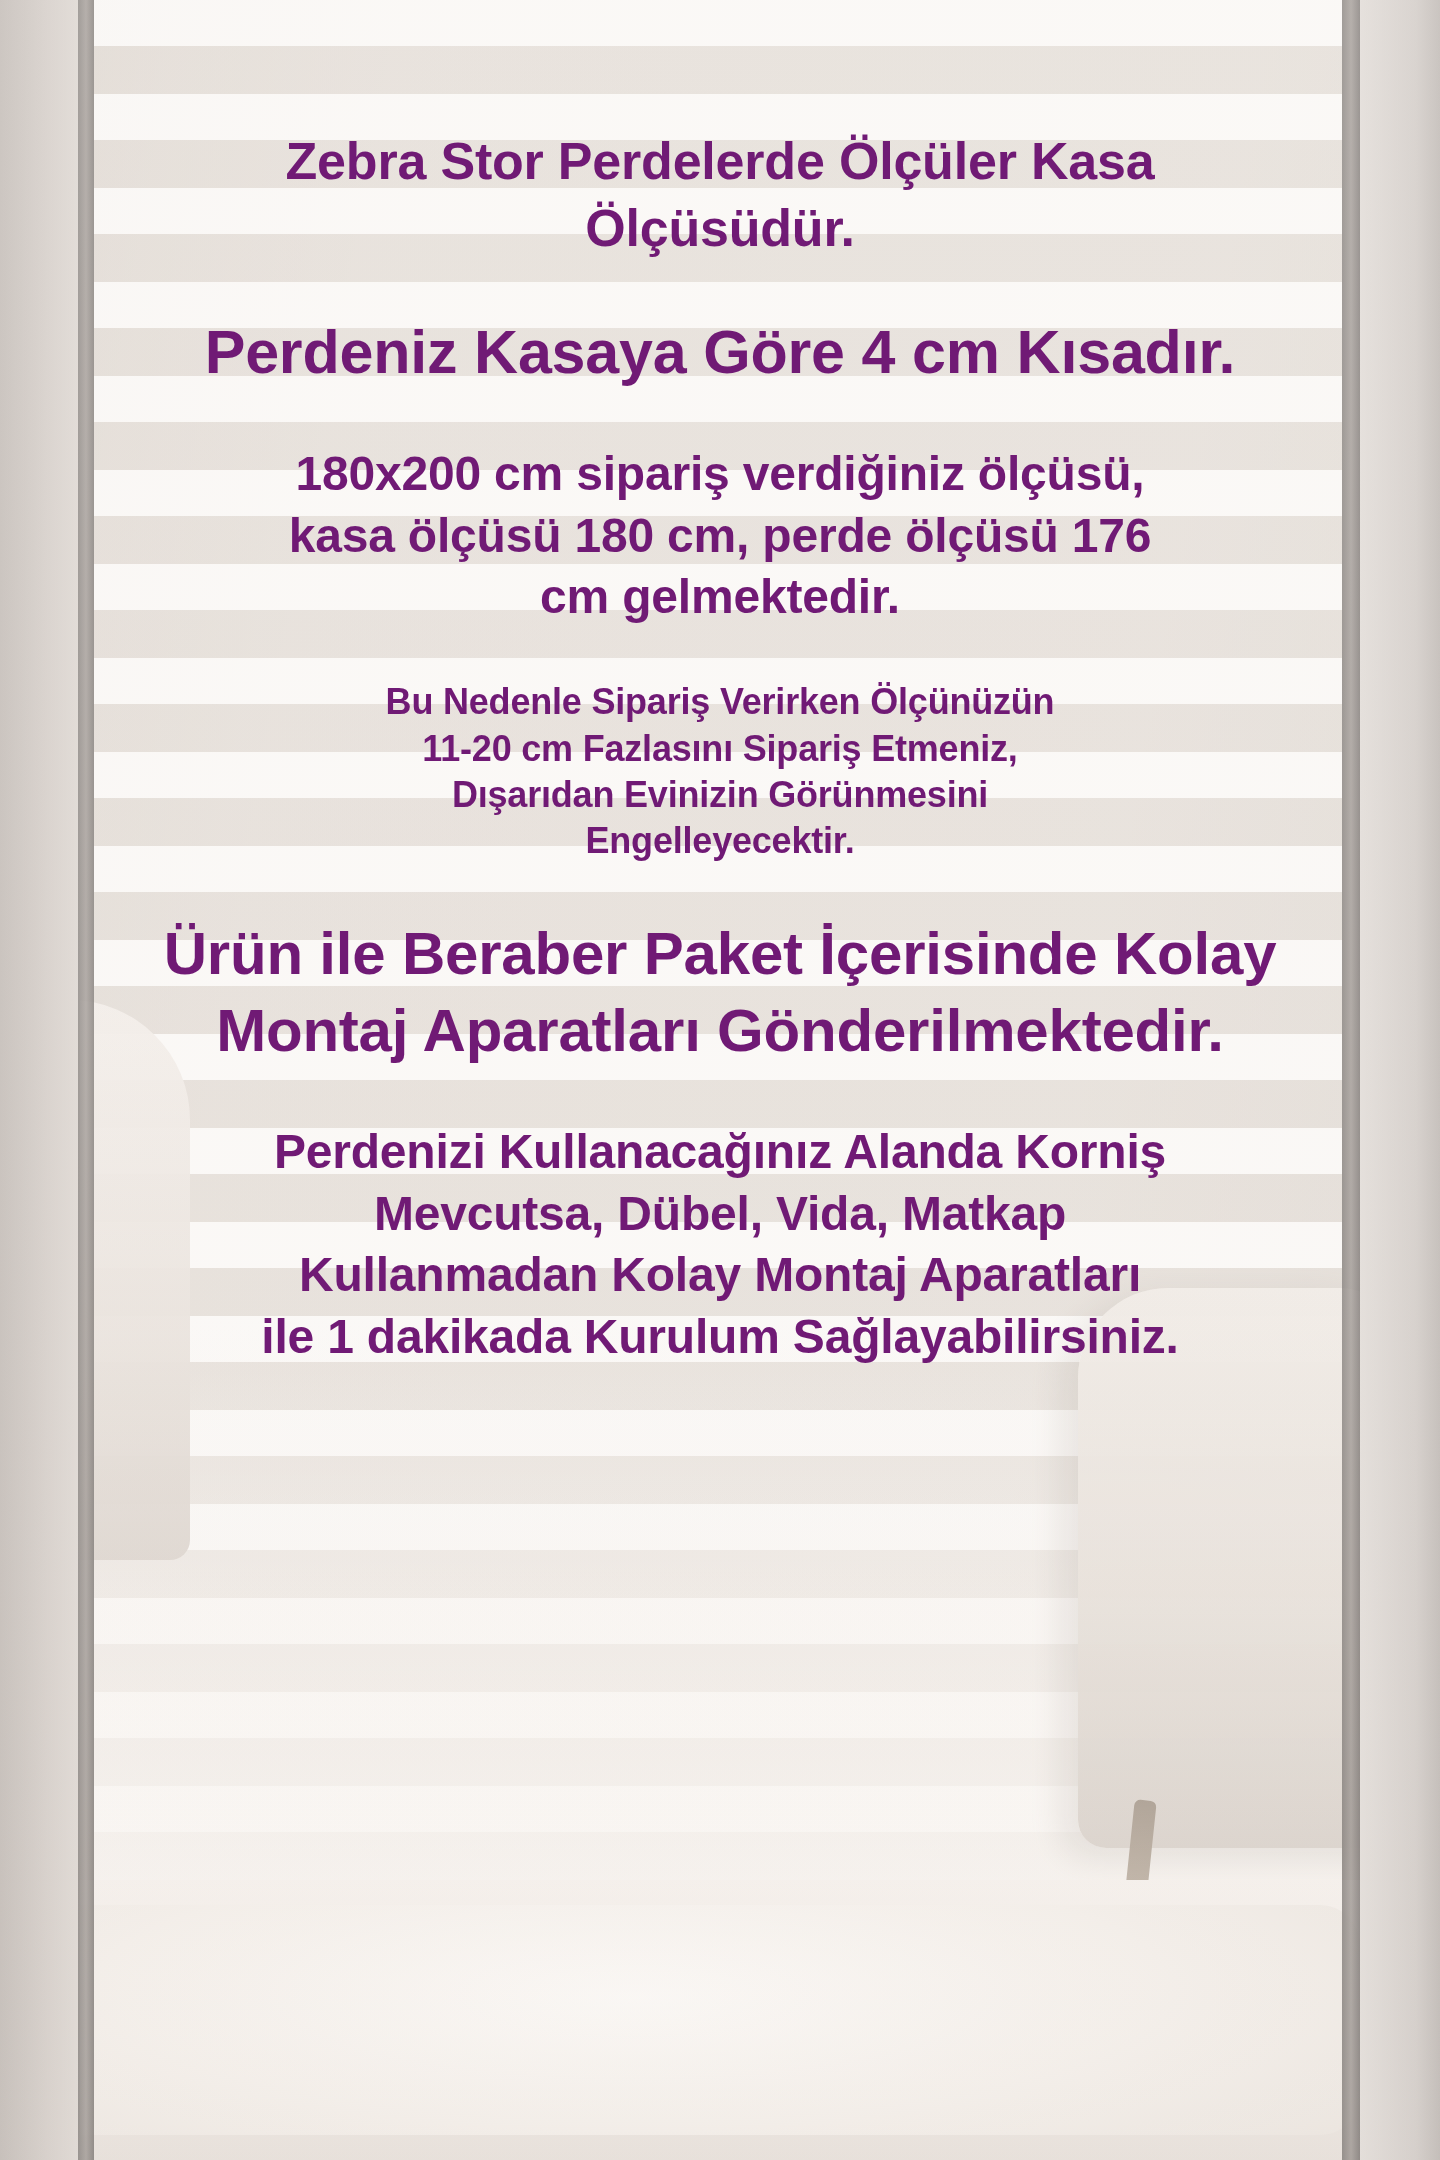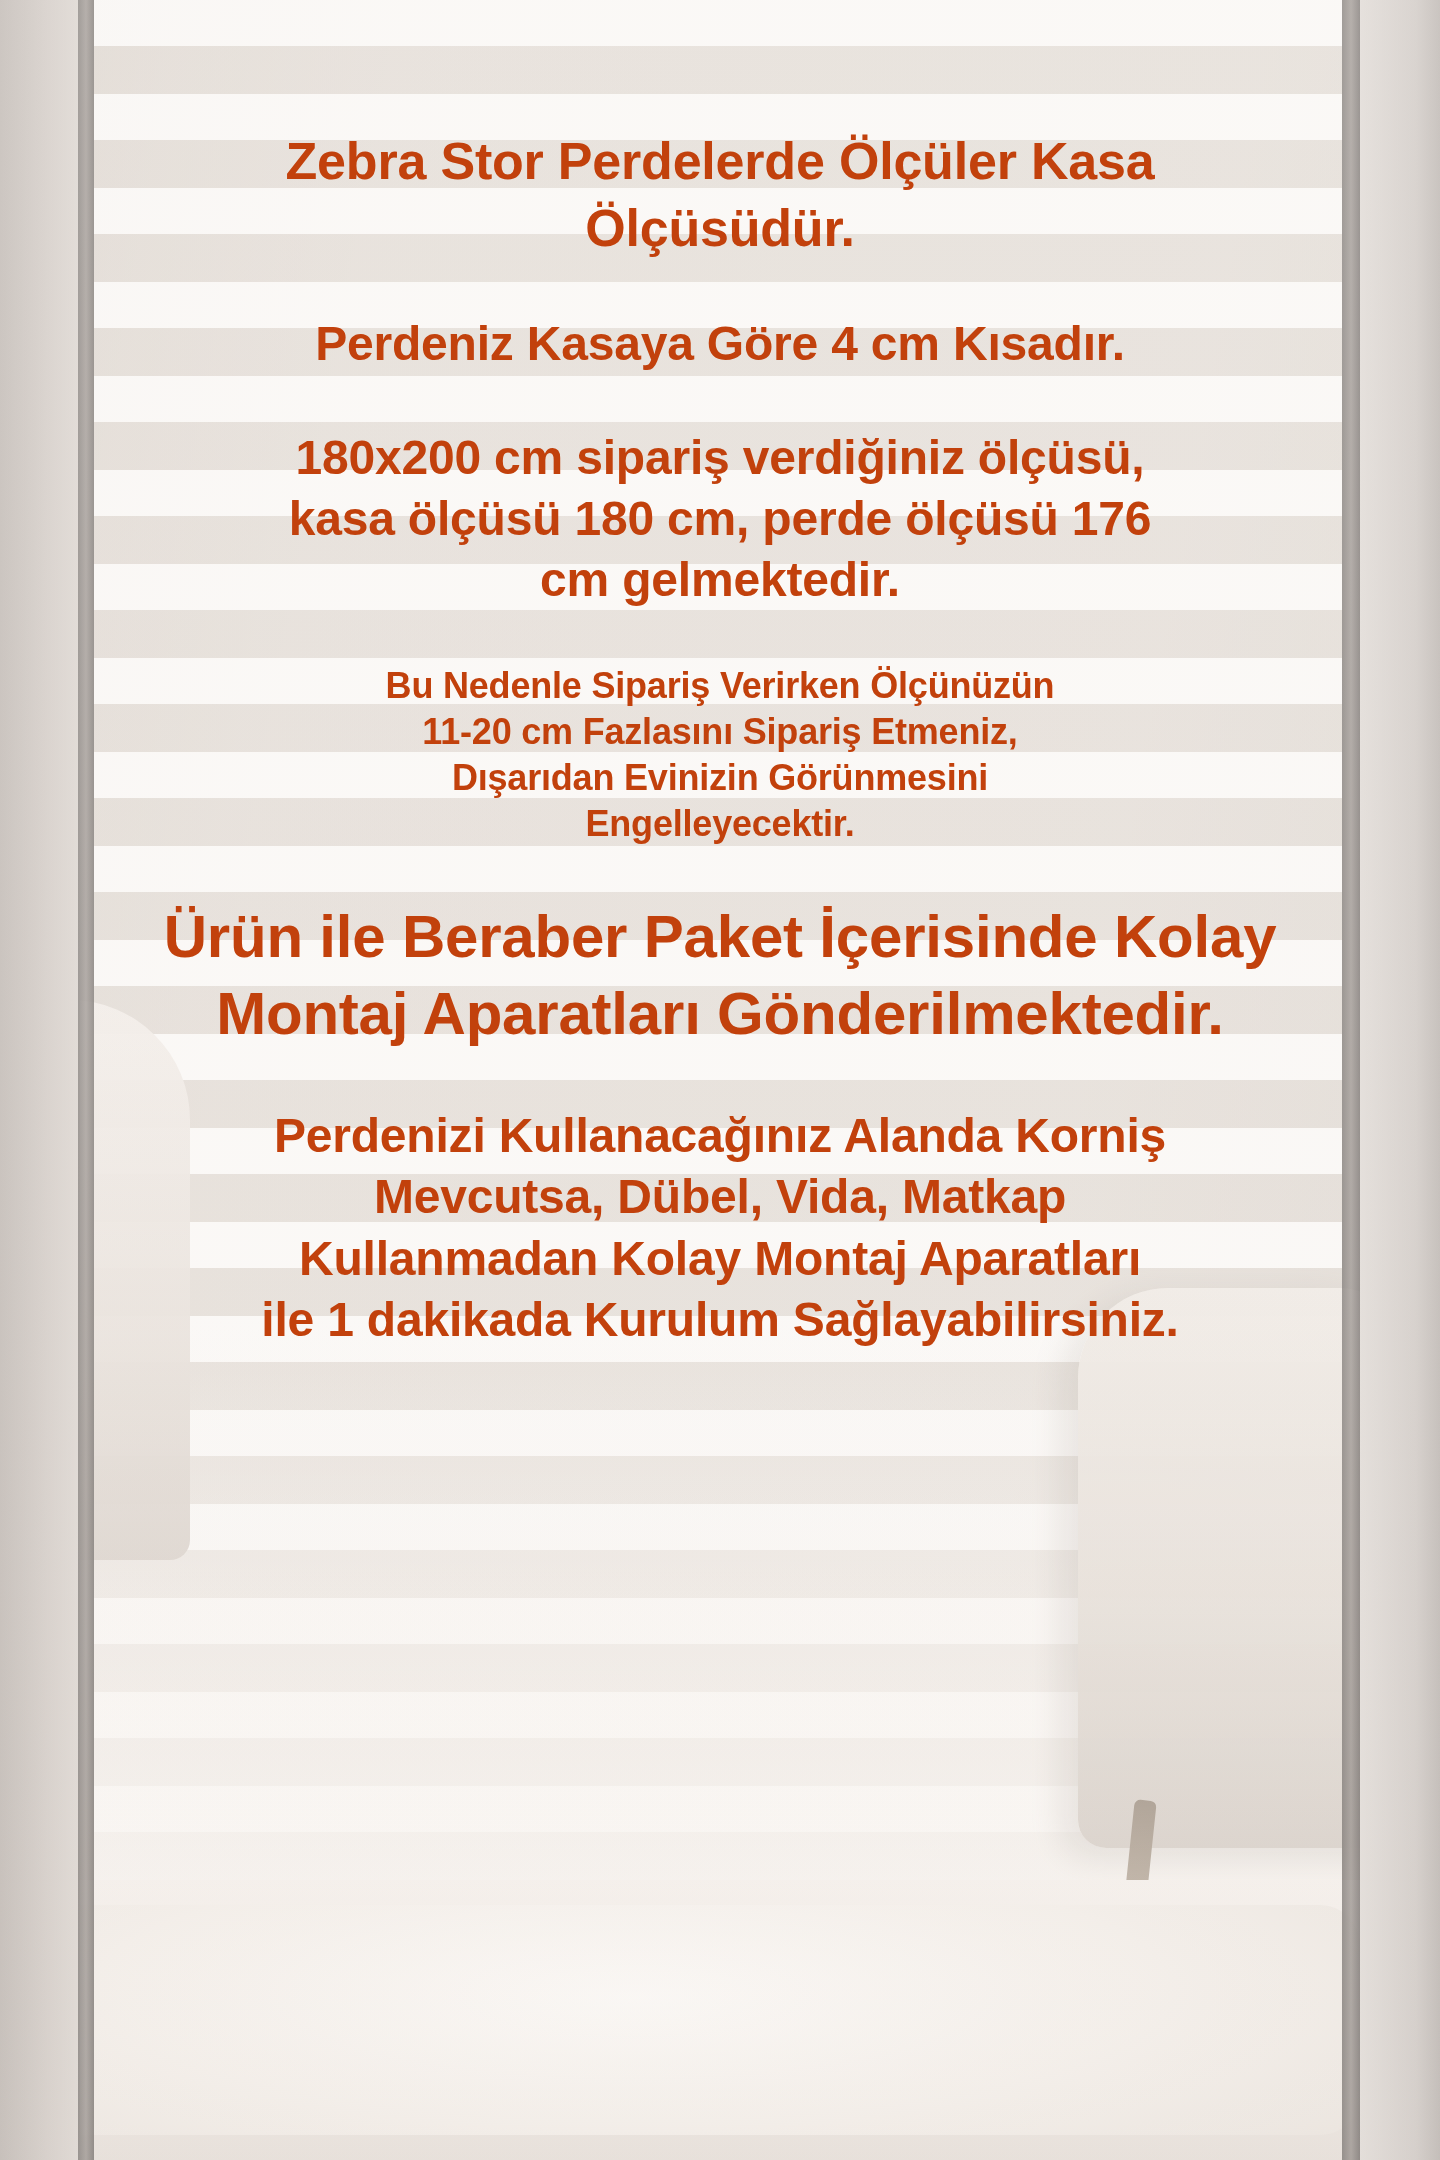--- a/index.html
+++ b/index.html
@@ -161,30 +161,30 @@
     height: 2160px;
     display: flex;
     flex-direction: column;
     align-items: center;
     padding-top: 128px;
     box-sizing: border-box;
   }
   .block {
     width: 1240px;
     text-align: center;
-    color: #c2410c;
+    color: #701a75;
     font-weight: 700;
     letter-spacing: -0.2px;
     line-height: 1.28;
   }
   .block + .block {
     margin-top: 52px;
   }
   .b1 { font-size: 52px; }
-  .b2 { font-size: 48px; margin-top: 86px; }
+  .b2 { font-size: 61px; margin-top: 86px; }
   .b3 { font-size: 48px; margin-top: 86px; }
   .b4 { font-size: 36px; margin-top: 86px; }
   .b5 { font-size: 60px; margin-top: 88px; }
   .b6 { font-size: 48px; margin-top: 86px; }
   .line { display: block; }
 </style>
 </head>
 <body>
 
 <div class="scene">

